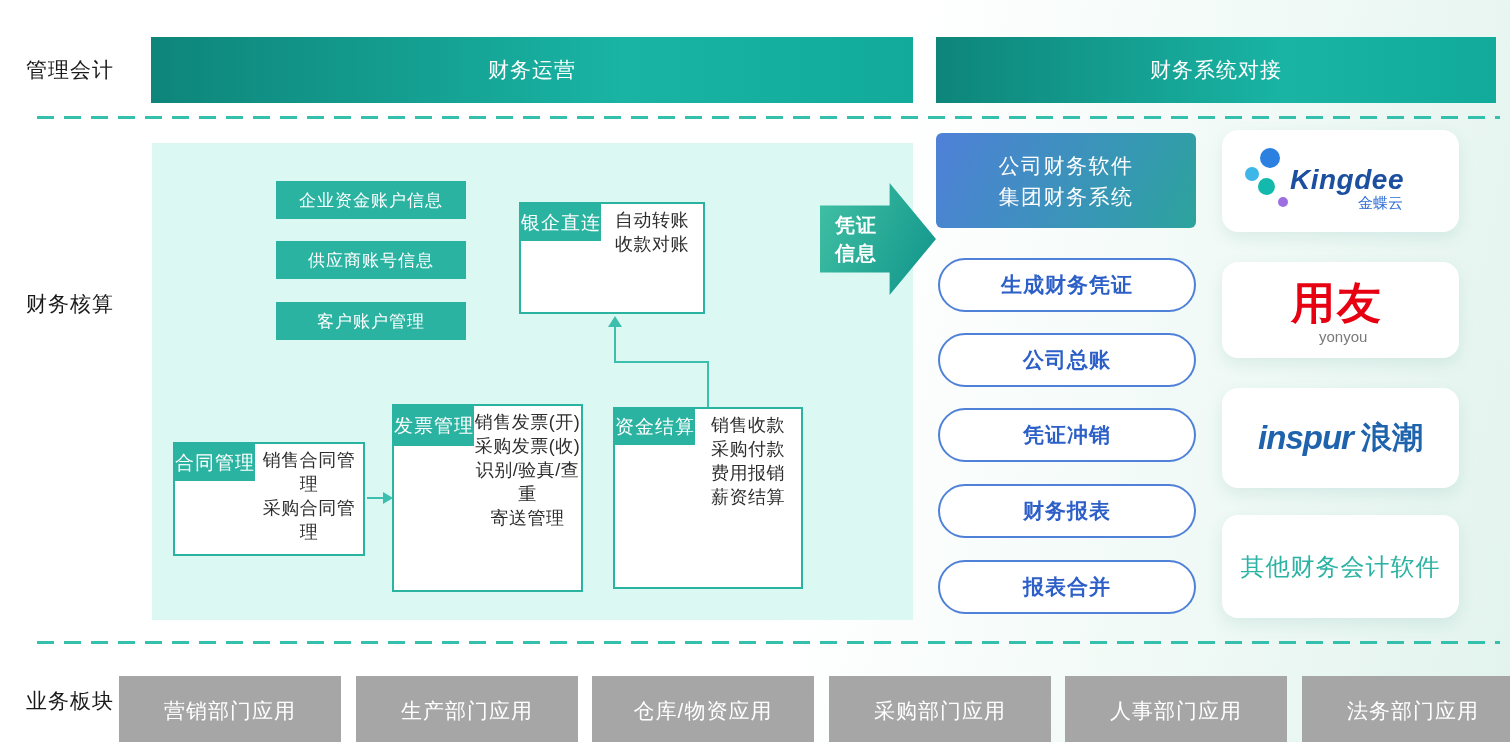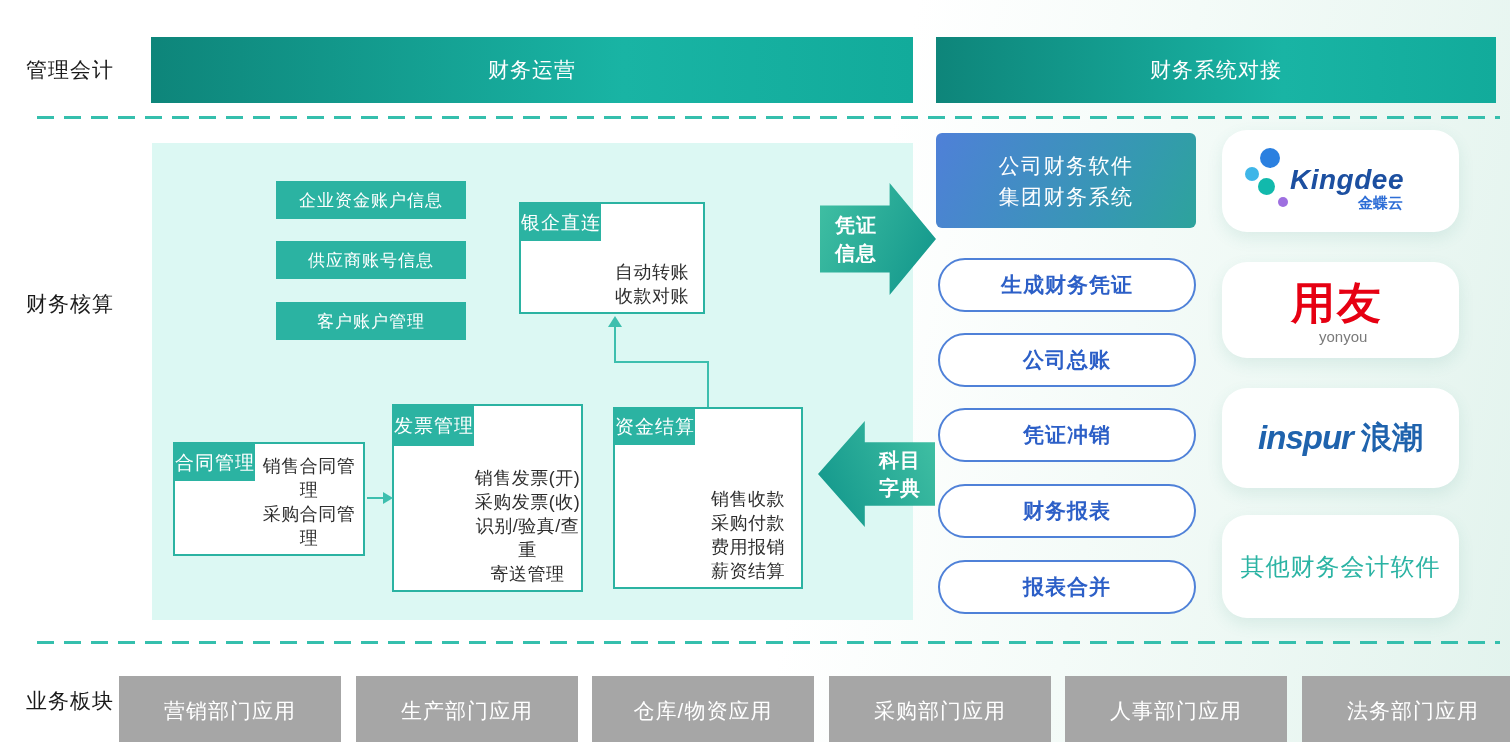--- a/index.html
+++ b/index.html
@@ -16,21 +16,21 @@
     display:flex; align-items:center; justify-content:center;
   }
   .dash { position:absolute; left:37px; width:1463px; height:3px;
     background:repeating-linear-gradient(90deg,#35bfad 0 17px,transparent 17px 27px); }
   .panel { position:absolute; left:152px; top:143px; width:761px; height:477px; background:#dcf8f3; }
   .acc-box { position:absolute; left:276px; width:190px; height:38px; background:#2bb3a2;
     color:#fff; font-size:17px; font-weight:500; display:flex; align-items:center; justify-content:center; letter-spacing:1px; }
   .tbox { position:absolute; background:#fff; border:2px solid #2bb3a2; display:flex; flex-direction:row; }
   .tbox-hd { background:#2bb3a2; color:#fff; font-size:19px; font-weight:500; letter-spacing:1px;
     display:flex; align-items:center; justify-content:center; flex:0 0 auto; }
-  .tbox-bd { flex:1; display:flex; flex-direction:column; justify-content:flex-end; padding:4px 0; }
+  .tbox-bd { flex:1; display:flex; flex-direction:column; justify-content:flex-start; padding:4px 0; }
   .tbox-row { font-size:18px; color:#2d2d2d; text-align:center; letter-spacing:0.5px; }
   .line { position:absolute; background:#3dbfae; }
   .tri-right { position:absolute; width:0; height:0; border-top:6px solid transparent;
     border-bottom:6px solid transparent; border-left:10px solid #3dbfae; }
   .tri-up { position:absolute; width:0; height:0; border-left:7px solid transparent;
     border-right:7px solid transparent; border-bottom:11px solid #3dbfae; }
   .big-arrow { position:absolute; }
   .arrow-right { left:820px; top:183px; width:116px; height:112px;
     background:linear-gradient(115deg,#42c1a4,#0f948a);
     clip-path:polygon(0 20%,60% 20%,60% 0,100% 50%,60% 100%,60% 80%,0 80%); }
@@ -42,26 +42,26 @@
     line-height:28px; letter-spacing:1px; }
   .arrow-right .big-arrow-text { left:0; width:62%; }
   .arrow-left .big-arrow-text { left:40%; width:60%; }
   .system-box { position:absolute; left:936px; top:133px; width:260px; height:95px; border-radius:6px;
     background:linear-gradient(115deg,#4f80d8 0%,#3599b1 70%,#2da39c 100%);
     color:#fff; font-size:21px; font-weight:500; line-height:31px; letter-spacing:1.5px;
     display:flex; flex-direction:column; align-items:center; justify-content:center; }
   .pill { position:absolute; left:938px; width:258px; height:54px; border:2px solid #4f81d8;
     border-radius:27px; background:#fff; color:#2c5fc7; font-size:21px; font-weight:600; letter-spacing:1px;
     display:flex; align-items:center; justify-content:center; }
-  .card { position:absolute; left:1222px; width:237px; background:#fff; border-radius:25px;
+  .card { position:absolute; left:1222px; width:237px; background:#fff; border-radius:16px;
     box-shadow:0 6px 16px rgba(60,150,130,0.12); }
   .dot { position:absolute; border-radius:50%; }
   .kingdee-name { position:absolute; left:68px; top:34px; font-size:28px; font-weight:bold;
     font-style:italic; color:#1c4fa0; letter-spacing:0.5px; }
-  .kingdee-sub { position:absolute; left:136px; top:64px; font-size:15px; font-weight:bold; color:#2e6ed6; }
+  .kingdee-sub { position:absolute; left:136px; top:64px; font-size:15px; font-weight:normal; color:#2e6ed6; }
   .yonyou-name { position:absolute; left:69px; top:12px; font-size:44px; font-weight:bold;
     color:#e60012; letter-spacing:2px; }
   .yonyou-sub { position:absolute; left:97px; top:66px; font-size:15px; font-weight:normal; color:#7a7a7a; }
   .inspur-wrap { width:100%; height:100%; display:flex; align-items:center; justify-content:center; gap:8px; color:#1f63ad; }
   .inspur-name { font-size:33px; font-weight:bold; font-style:italic; letter-spacing:-1px; }
   .inspur-sub { font-size:31px; font-weight:bold; }
   .other-wrap { width:100%; height:100%; display:flex; align-items:center; justify-content:center;
     color:#2ab3a3; font-size:24px; font-weight:500; letter-spacing:1px; }
   .biz-box { position:absolute; top:676px; width:222px; height:70px; background:#a6a6a6;
     color:#fff; font-size:21px; font-weight:500; letter-spacing:1px;
@@ -132,26 +132,20 @@
   <div class="line" style="left:614px;top:327px;width:2px;height:36px"></div>
   <div class="tri-up" style="left:608px;top:316px"></div>
 
   <div class="big-arrow arrow-right">
     <div class="big-arrow-text">
       <span>凭证</span>
       <span>信息</span>
     </div>
   </div>
 
-  <div class="big-arrow arrow-left">
-    <div class="big-arrow-text">
-      <span>科目</span>
-      <span>字典</span>
-    </div>
-  </div>
 
   <div class="system-box">
     <span>公司财务软件</span>
     <span>集团财务系统</span>
   </div>
 
   <div class="pill" style="top:258px">生成财务凭证</div>
   <div class="pill" style="top:333px">公司总账</div>
   <div class="pill" style="top:408px">凭证冲销</div>
   <div class="pill" style="top:484px">财务报表</div>

